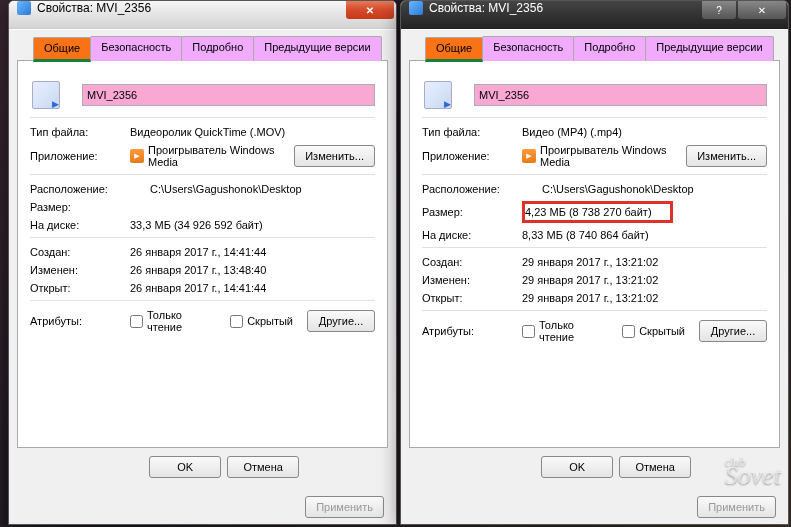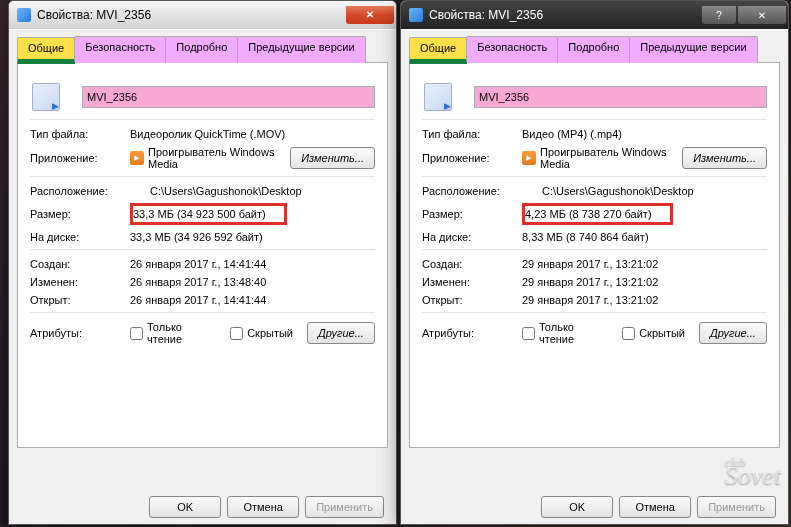--- a/index.html
+++ b/index.html
@@ -30,21 +30,20 @@
     overflow: hidden;
     display: flex;
     flex-direction: column;
   }
   .window.left { left: 8px; top: 0; }
   .window.right { left: 400px; top: 0; }
 
   .titlebar {
     height: 28px;
     display: flex;
-    align-items: center;
     padding: 0 2px 0 8px;
     flex-shrink: 0;
   }
   .window.left .titlebar {
     background: linear-gradient(to bottom,#f7f7f7 0%,#e4e4e4 50%,#d4d4d4 100%);
     border-bottom: 1px solid #ccc;
   }
   .window.right .titlebar {
     background: linear-gradient(to bottom,#444 0%,#222 100%);
     color: #fff;
@@ -94,25 +93,26 @@
     padding: 4px 10px;
     border: 1px solid #aaa;
     border-bottom: none;
     background: #f0abfc;
     border-radius: 2px 2px 0 0;
     margin-right: -1px;
     font-size: 11px;
     cursor: default;
   }
   .tab.active {
-    background: #fde047;
+    background: #f97316;
     position: relative;
     top: 1px;
     padding-bottom: 5px;
-    border-bottom: 5px solid #15803d;
+    border-bottom: 3px solid #15803d;
+    margin-left: 16px;
   }
 
   .tabbody {
     flex: 1;
     background: #fff;
     border: 1px solid #aaa;
     padding: 12px 12px 8px 12px;
     position: relative;
     z-index: 1;
     margin-top: -1px;
@@ -154,39 +154,38 @@
   .appico::before { content:"▶"; color:#fff; font-size:7px; }
 
   .btn {
     height: 22px; padding: 0 10px;
     background: linear-gradient(to bottom,#fafafa,#e4e4e4);
     border: 1px solid #888; border-radius: 3px;
     font-size: 11px; cursor: default;
     display: inline-flex; align-items: center; justify-content: center;
     min-width: 72px;
   }
-  .btn.small { min-width: 68px; font-style: italic; }
+  .btn.small { min-width: 68px; }
   .btn.disabled { color: #999; margin-top: 40px; }
 
   .chk { display: inline-flex; align-items: center; margin-right: 14px; }
   .chk input { margin: 0 4px 0 0; }
 
   .highlight {
     display: inline-block;
     padding: 2px 6px 2px 0;
   }
   .highlight.red {
     border: 3px solid #e0302a;
     padding: 2px 18px 2px 0;
   }
 
   .footer {
     display: flex; justify-content: flex-end; gap: 6px;
     padding: 8px 4px 2px 4px;
-    align-items: flex-end;
   }
 
   .watermark {
     position: absolute;
     right: 10px; bottom: 42px;
     font-family: cursive;
     font-size: 26px;
     color: rgba(255,255,255,0.6);
     font-style: italic;
     text-shadow: 0 1px 2px rgba(0,0,0,0.4);
@@ -232,21 +231,20 @@
         <div class="btn small">Изменить...</div>
       </div>
       <div class="sep"></div>
 
       <div class="row">
         <div class="lbl wide">Расположение:</div>
         <div class="val">C:\Users\Gagushonok\Desktop</div>
       </div>
       <div class="row">
         <div class="lbl">Размер:</div>
-        <div class="val"><span class="highlight red">33,3 МБ (34 923 500 байт)</span></div>
       </div>
       <div class="row">
         <div class="lbl">На диске:</div>
         <div class="val">33,3 МБ (34 926 592 байт)</div>
       </div>
       <div class="sep"></div>
 
       <div class="row">
         <div class="lbl">Создан:</div>
         <div class="val">26 января 2017 г., 14:41:44</div>

